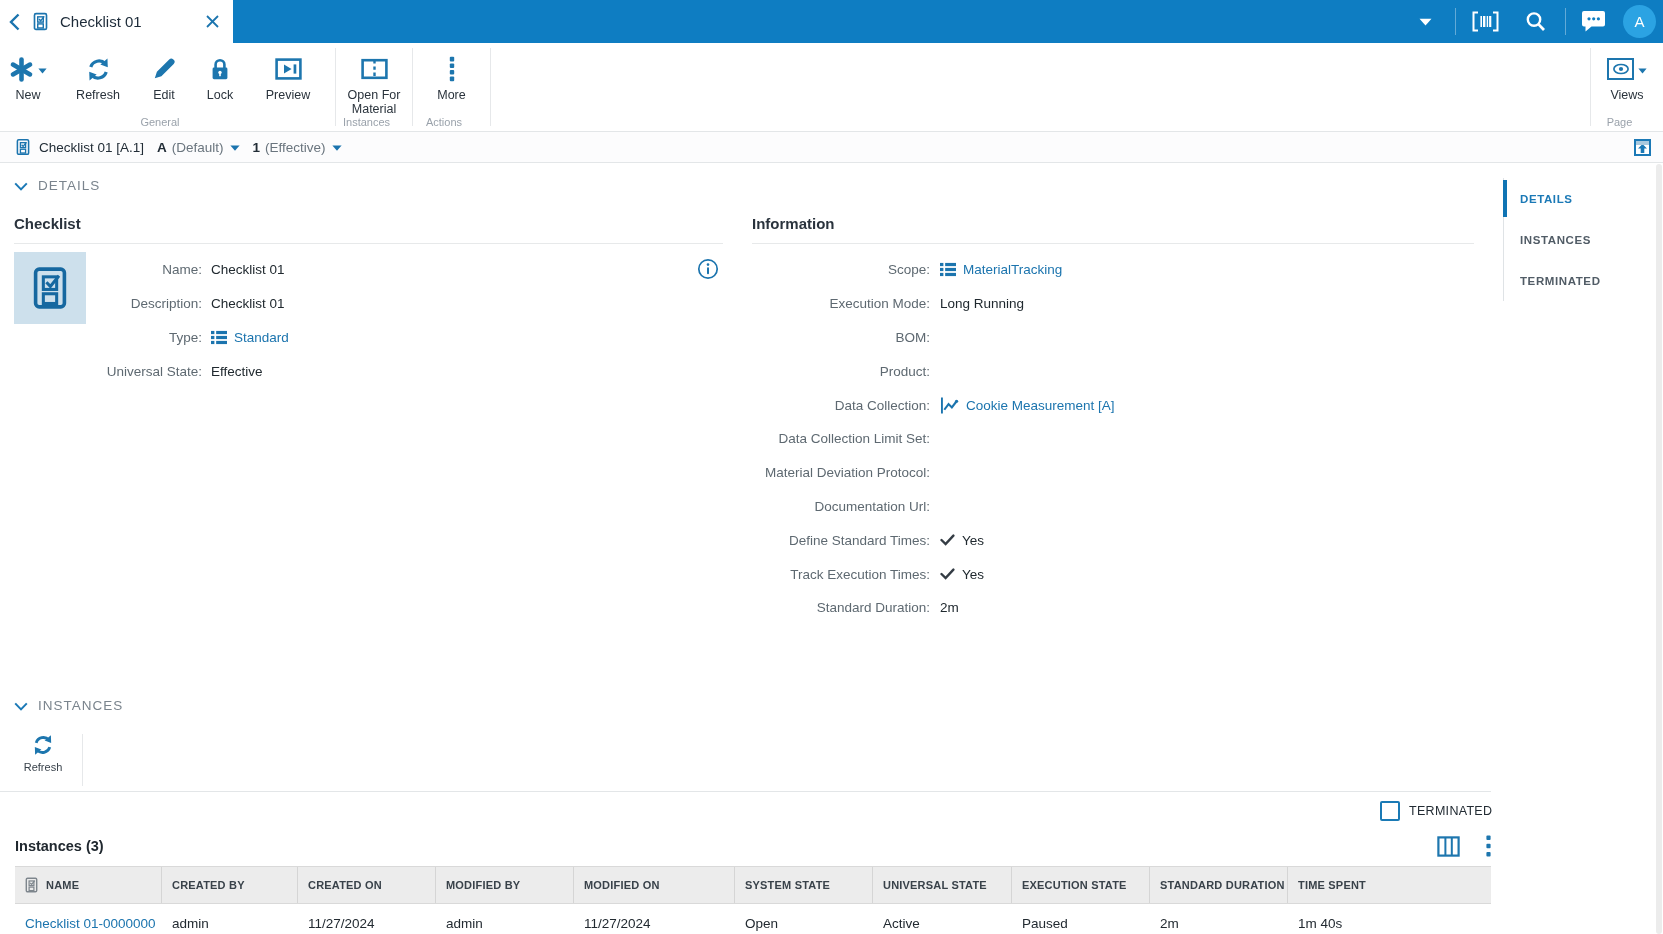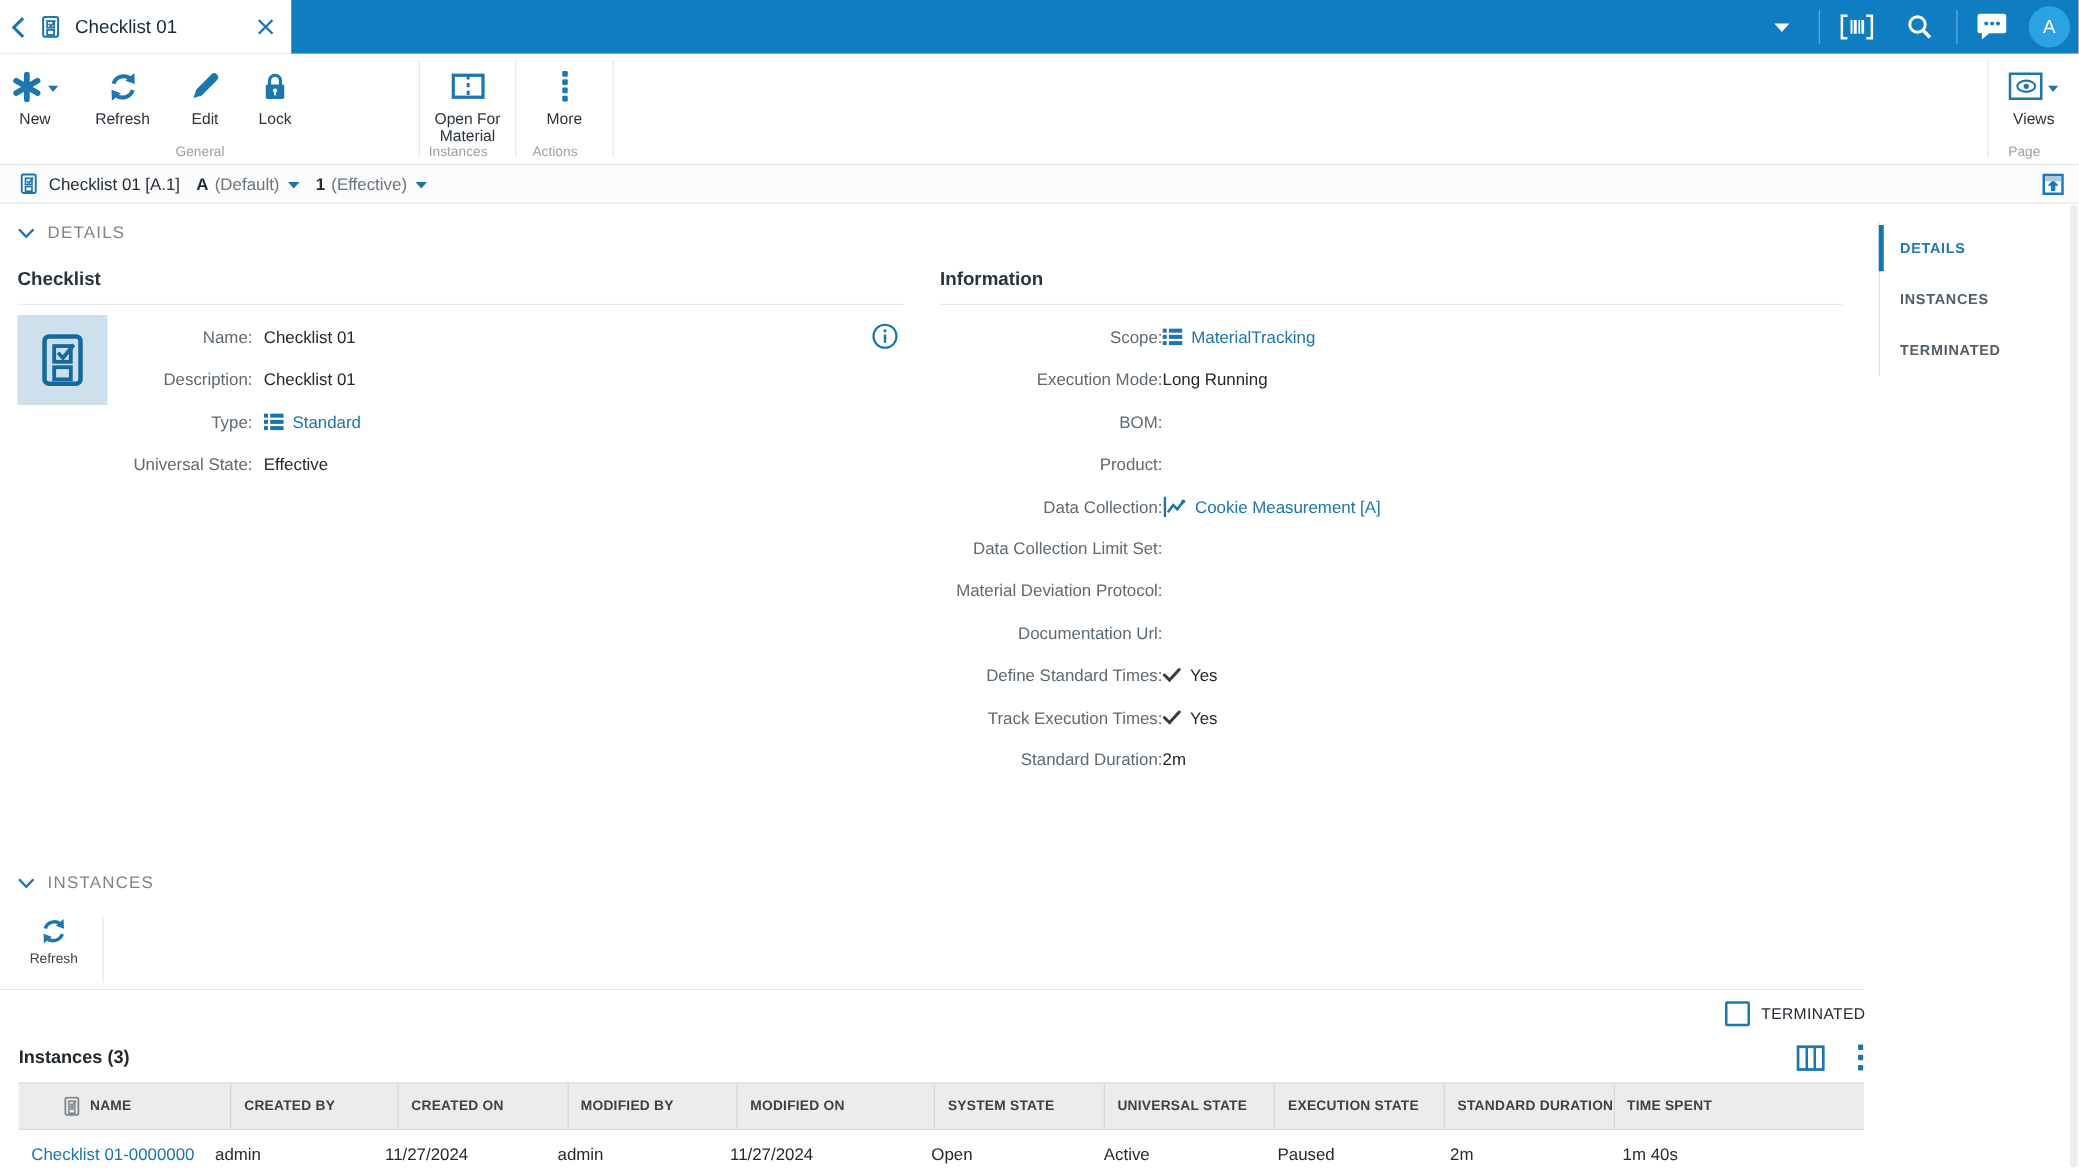--- a/index.html
+++ b/index.html
@@ -63,21 +63,21 @@
   .panel-title { font-size:15px; font-weight:700; color:#2a333d; padding-bottom:11px;
                  border-bottom:1px solid #e7e9ea; }
   .frows { position:absolute; left:0; top:38px; right:0; }
   .frow { display:flex; align-items:center; height:33.8px; font-size:13.5px; }
   .flabel { color:#5e6971; text-align:right; flex:none; }
   .fvalue { color:#20292f; display:flex; align-items:center; }
   .flink { color:#1b74ae; cursor:pointer; }
   .vicon { color:#1b74ae; margin-right:7px; }
   .checkic { color:#343c44; margin-right:7px; }
   .cl-label { width:188px; } .cl-value { margin-left:9px; }
-  .in-label { width:178px; } .in-value { }
+  .in-label { width:178px; } .in-value { margin-left:10px; }
   .thumb { position:absolute; left:14px; top:252px; width:72px; height:72px; background:#cde0ec;
            display:flex; align-items:center; justify-content:center; color:#1668a0; }
   .info-badge { position:absolute; left:697px; top:258px; color:#1b74ae; cursor:pointer; }
 
   
   .side-nav { position:absolute; left:1503px; top:178px; width:160px; border-left:1px solid #dfe3e6; }
   .nav-item { position:relative; height:41px; display:flex; align-items:center; padding-left:16px;
               font-size:11.5px; letter-spacing:.6px; color:#515c66; font-weight:600; cursor:pointer; }
   .nav-item.active { color:#1b79b6; }
   .nav-item.active::before { content:""; position:absolute; left:-1px; top:2px; width:4px; height:37px; background:#1074b4; }
@@ -96,21 +96,21 @@
   .term-label { margin-left:9px; font-size:12.5px; color:#222b33; letter-spacing:.3px; }
 
   .table-titlebar { position:absolute; left:15px; top:834px; width:1476px; height:24px;
                     display:flex; align-items:center; }
   .table-title { font-size:14.5px; font-weight:700; color:#20282f; }
   .tt-icons { margin-left:auto; display:flex; align-items:center; gap:26px; color:#1d76ae; }
   .tt-icons > span { cursor:pointer; }
 
   .grid { position:absolute; left:15px; top:866px; width:1476px; }
   .grid-head { display:flex; height:38px; background:#ececec; border-top:1px solid #d9d9d9;
-               border-bottom:1px solid #d9d9d9;padding-left:26px; }
+               border-bottom:1px solid #d9d9d9; }
   .gh-cell { display:flex; align-items:center; padding-left:10px; font-size:11px; font-weight:600;
              color:#39424a; letter-spacing:.2px; border-right:1px solid #d5d5d5; overflow:hidden;
              white-space:nowrap; cursor:pointer; }
   .gh-cell:last-child { border-right:none; }
   .gh-icon { color:#7e868d; margin-right:8px; flex:none; }
   .grid-row { display:flex; height:38px; }
   .gr-cell { display:flex; align-items:center; padding-left:10px; font-size:13.5px; color:#222a31;
              overflow:hidden; white-space:nowrap; }
   .c0 { width:147px; } .c1 { width:136px;text-align:center; } .c2 { width:138px; } .c3 { width:138px; }
   .c4 { width:161px; } .c5 { width:138px; } .c6 { width:139px; } .c7 { width:138px; }
@@ -225,20 +225,30 @@
       <div class="rbtn" style="width:64px">
         <span class="ric">
           <svg width="22" height="24" viewBox="0 0 22 24">
             <path d="M6.6 11 V7.6 a4.4 4.4 0 0 1 8.8 0 V11" stroke="currentColor" stroke-width="2.6" fill="none"></path>
             <rect x="3.6" y="10.6" width="14.8" height="11.6" rx="1.4" fill="currentColor"></rect>
             <circle cx="11" cy="15.4" r="1.7" fill="#fff"></circle>
             <rect x="10.2" y="16" width="1.6" height="3.2" fill="#fff"></rect>
           </svg>
         </span>
         <span class="rlabel">Lock</span>
+      </div>
+      <div class="rbtn" style="width:72px">
+        <span class="ric">
+          <svg width="27" height="24" viewBox="0 0 27 24">
+            <rect x="1.6" y="2.6" width="23.8" height="18.8" fill="none" stroke="currentColor" stroke-width="2.6"></rect>
+            <polygon points="9,7.4 9,16.6 16.6,12" fill="currentColor"></polygon>
+            <rect x="18.6" y="7.4" width="2.7" height="9.2" fill="currentColor"></rect>
+          </svg>
+        </span>
+        <span class="rlabel">Preview</span>
       </div>
     </div>
     <span class="rgroup-label">General</span>
   </div>
   <span class="rdivider" style="left:335px"></span>
 
   <div class="rgroup" style="left:336px; width:76px;">
     <div class="rbuttons">
       <div class="rbtn" style="width:76px">
         <span class="ric">

